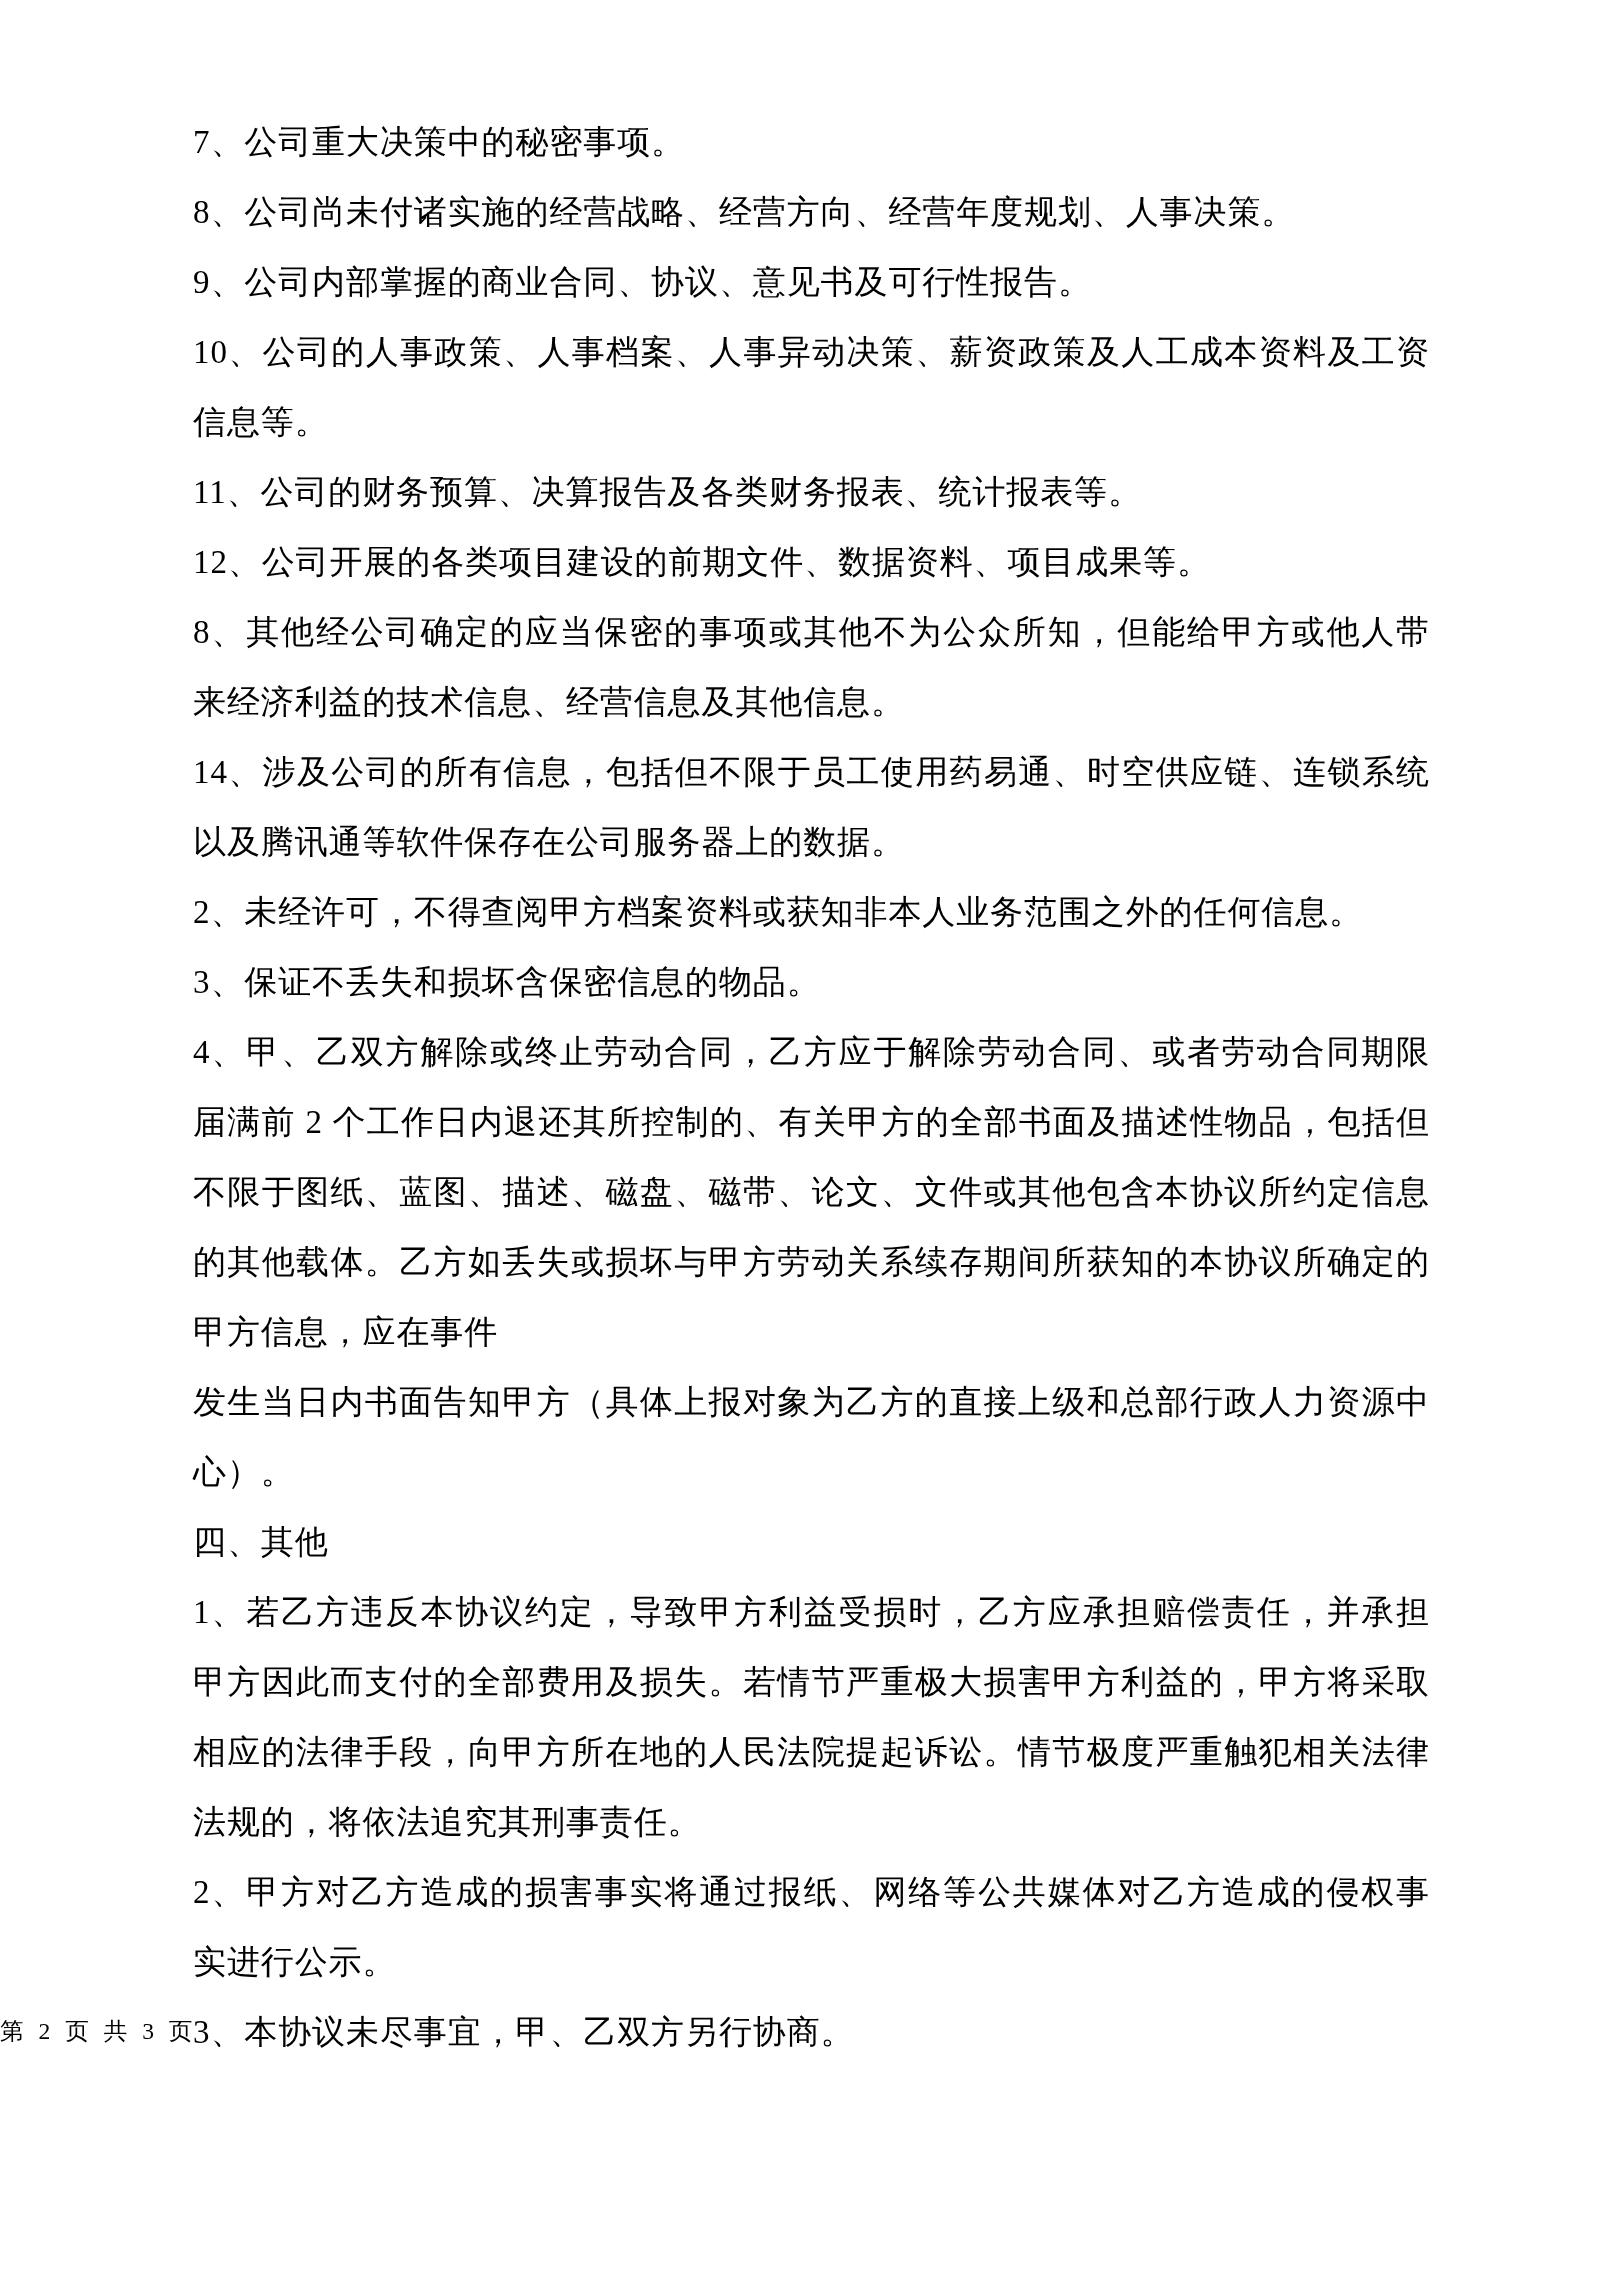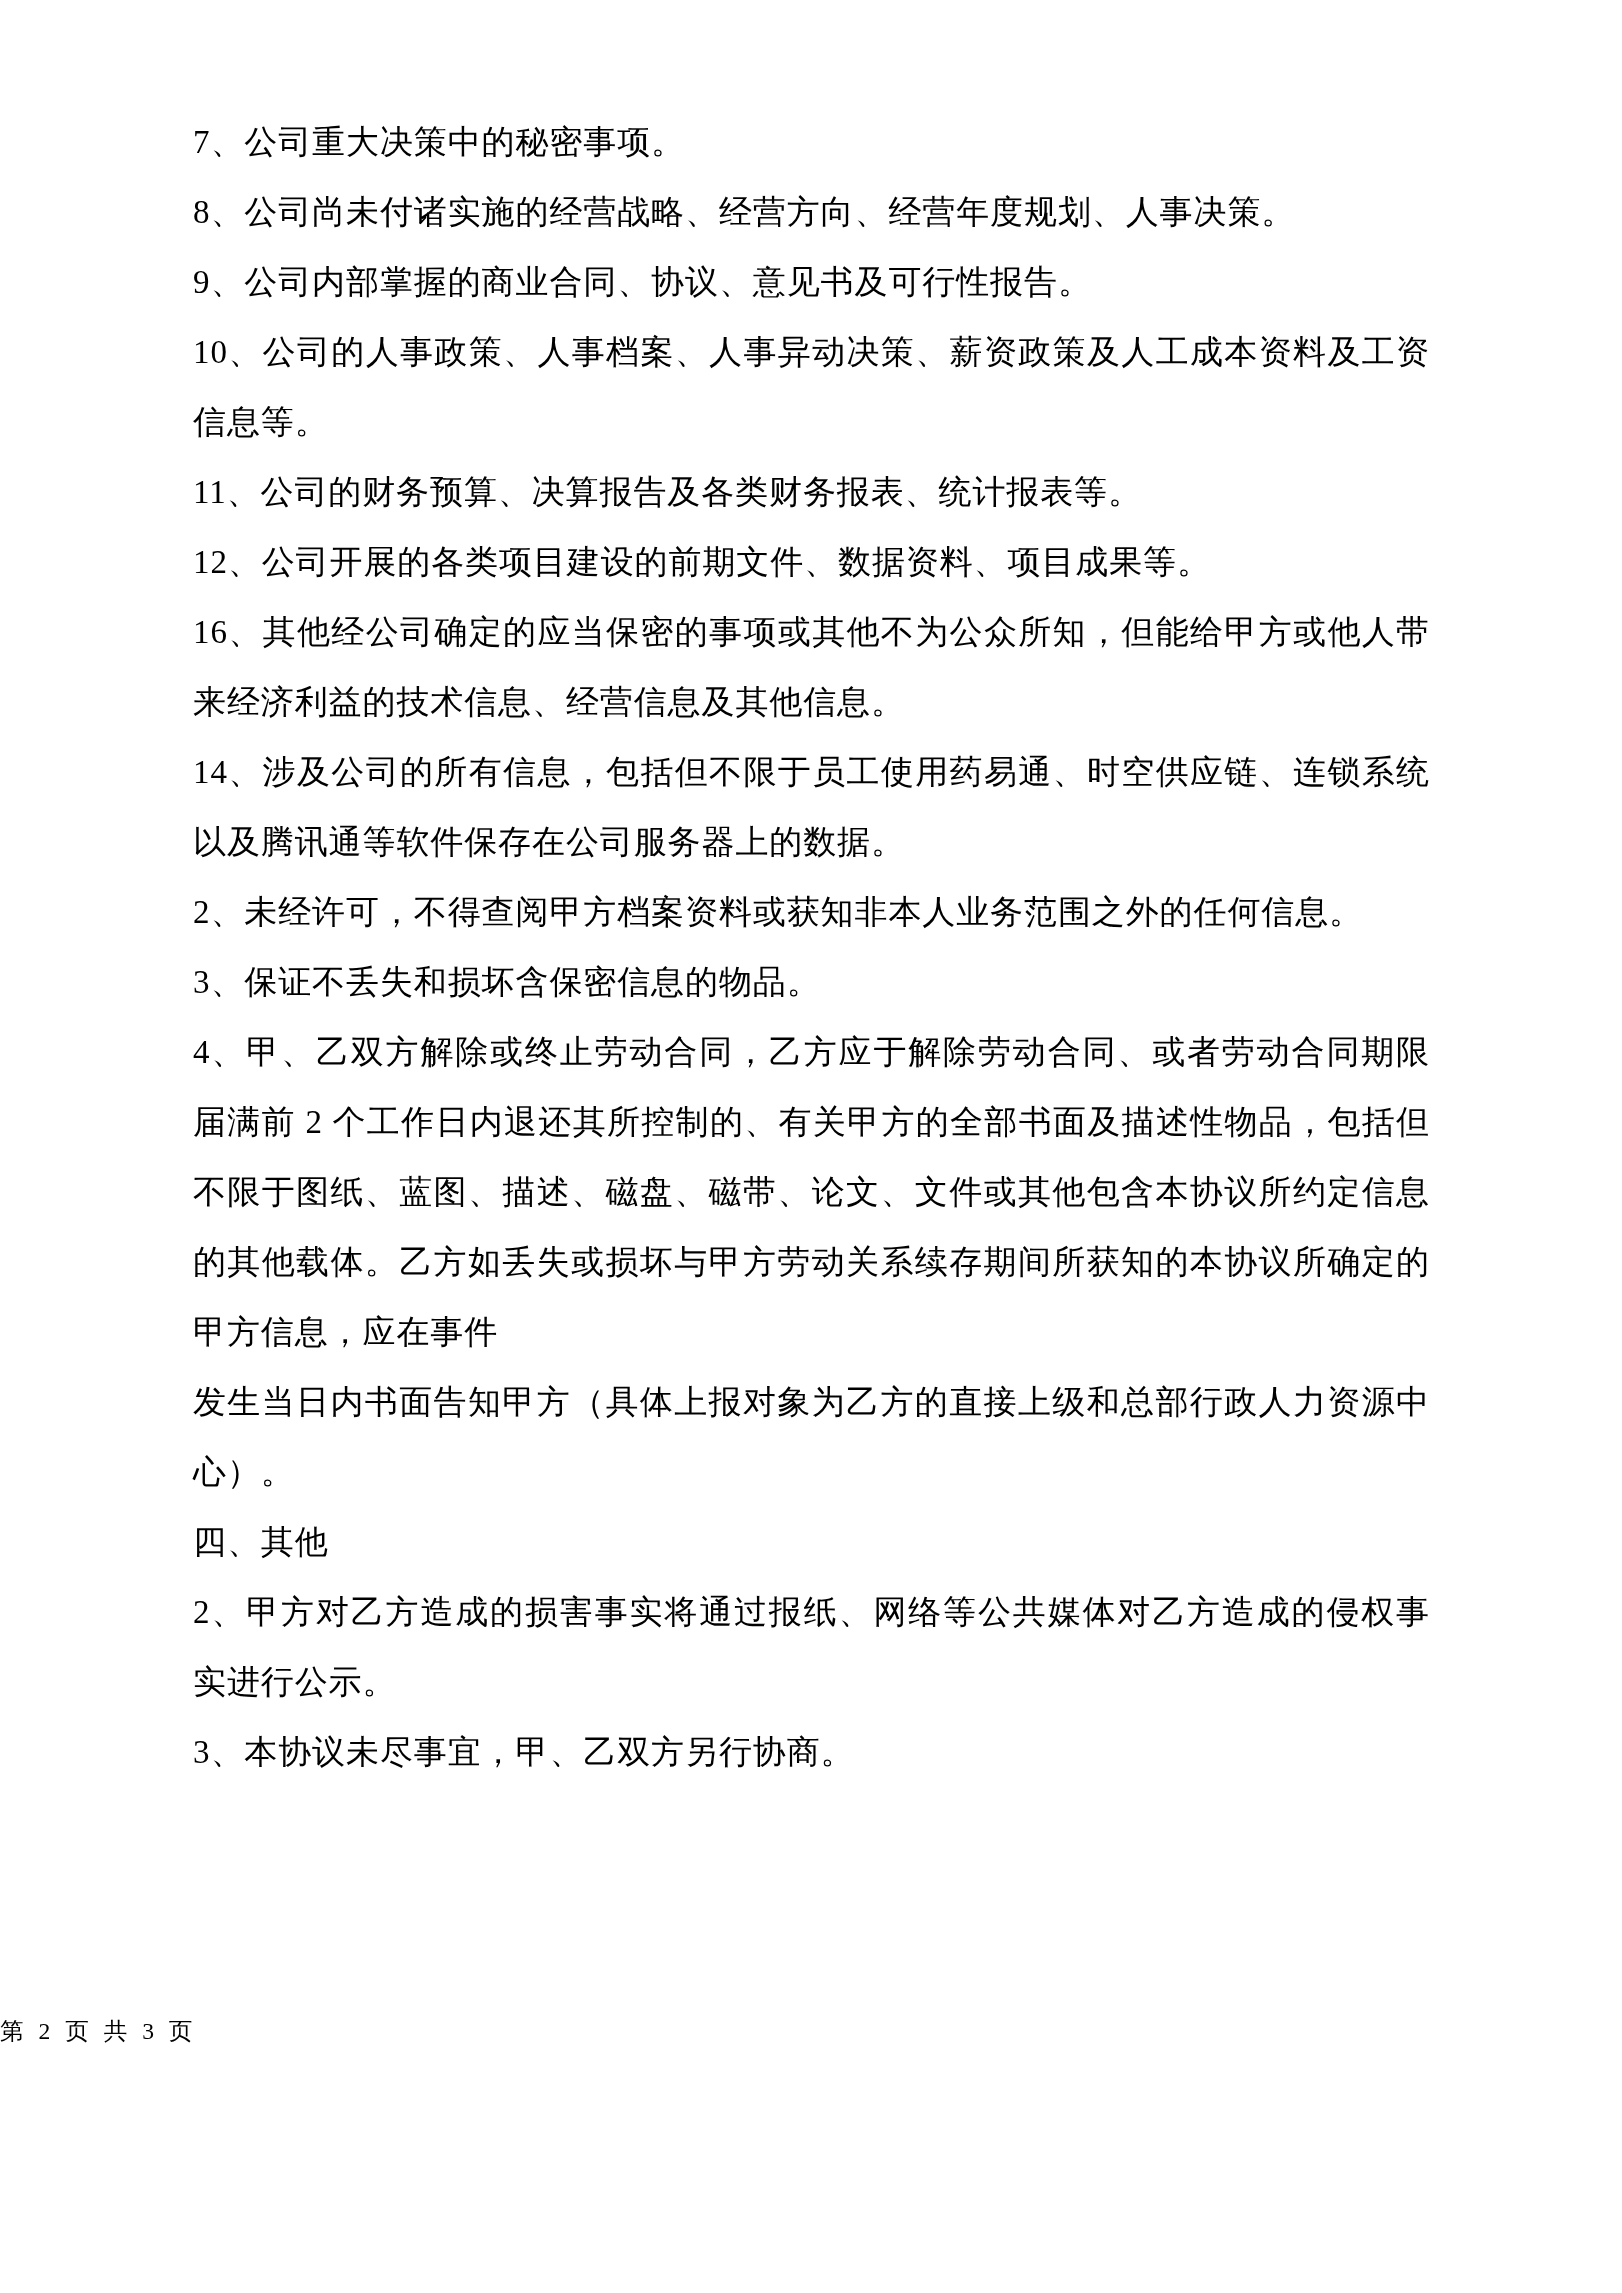--- a/index.html
+++ b/index.html
@@ -40,25 +40,26 @@
 </head>
 <body>
 
 <div class="page">
   <p class="para">7、公司重大决策中的秘密事项。</p>
   <p class="para">8、公司尚未付诸实施的经营战略、经营方向、经营年度规划、人事决策。</p>
   <p class="para">9、公司内部掌握的商业合同、协议、意见书及可行性报告。</p>
   <p class="para">10、公司的人事政策、人事档案、人事异动决策、薪资政策及人工成本资料及工资信息等。</p>
   <p class="para">11、公司的财务预算、决算报告及各类财务报表、统计报表等。</p>
   <p class="para">12、公司开展的各类项目建设的前期文件、数据资料、项目成果等。</p>
-  <p class="para">16、其他经公司确定的应当保密的事项或其他不为公众所知，但能给甲方或他人带来经济利益的技术信息、经营信息及其他信息。</p>
+  <p class="para">8、其他经公司确定的应当保密的事项或其他不为公众所知，但能给甲方或他人带来经济利益的技术信息、经营信息及其他信息。</p>
   <p class="para">14、涉及公司的所有信息，包括但不限于员工使用药易通、时空供应链、连锁系统以及腾讯通等软件保存在公司服务器上的数据。</p>
   <p class="para">2、未经许可，不得查阅甲方档案资料或获知非本人业务范围之外的任何信息。</p>
   <p class="para">3、保证不丢失和损坏含保密信息的物品。</p>
   <p class="para">4、甲、乙双方解除或终止劳动合同，乙方应于解除劳动合同、或者劳动合同期限届满前 2 个工作日内退还其所控制的、有关甲方的全部书面及描述性物品，包括但不限于图纸、蓝图、描述、磁盘、磁带、论文、文件或其他包含本协议所约定信息的其他载体。乙方如丢失或损坏与甲方劳动关系续存期间所获知的本协议所确定的甲方信息，应在事件</p>
   <p class="para">发生当日内书面告知甲方（具体上报对象为乙方的直接上级和总部行政人力资源中心）。</p>
   <p class="para">四、其他</p>
+  <p class="para">1、若乙方违反本协议约定，导致甲方利益受损时，乙方应承担赔偿责任，并承担甲方因此而支付的全部费用及损失。若情节严重极大损害甲方利益的，甲方将采取相应的法律手段，向甲方所在地的人民法院提起诉讼。情节极度严重触犯相关法律法规的，将依法追究其刑事责任。</p>
   <p class="para">2、甲方对乙方造成的损害事实将通过报纸、网络等公共媒体对乙方造成的侵权事实进行公示。</p>
   <p class="para">3、本协议未尽事宜，甲、乙双方另行协商。</p>
 
   <div class="footer">第 2 页 共 3 页</div>
 </div>
 
 
 </body></html>

